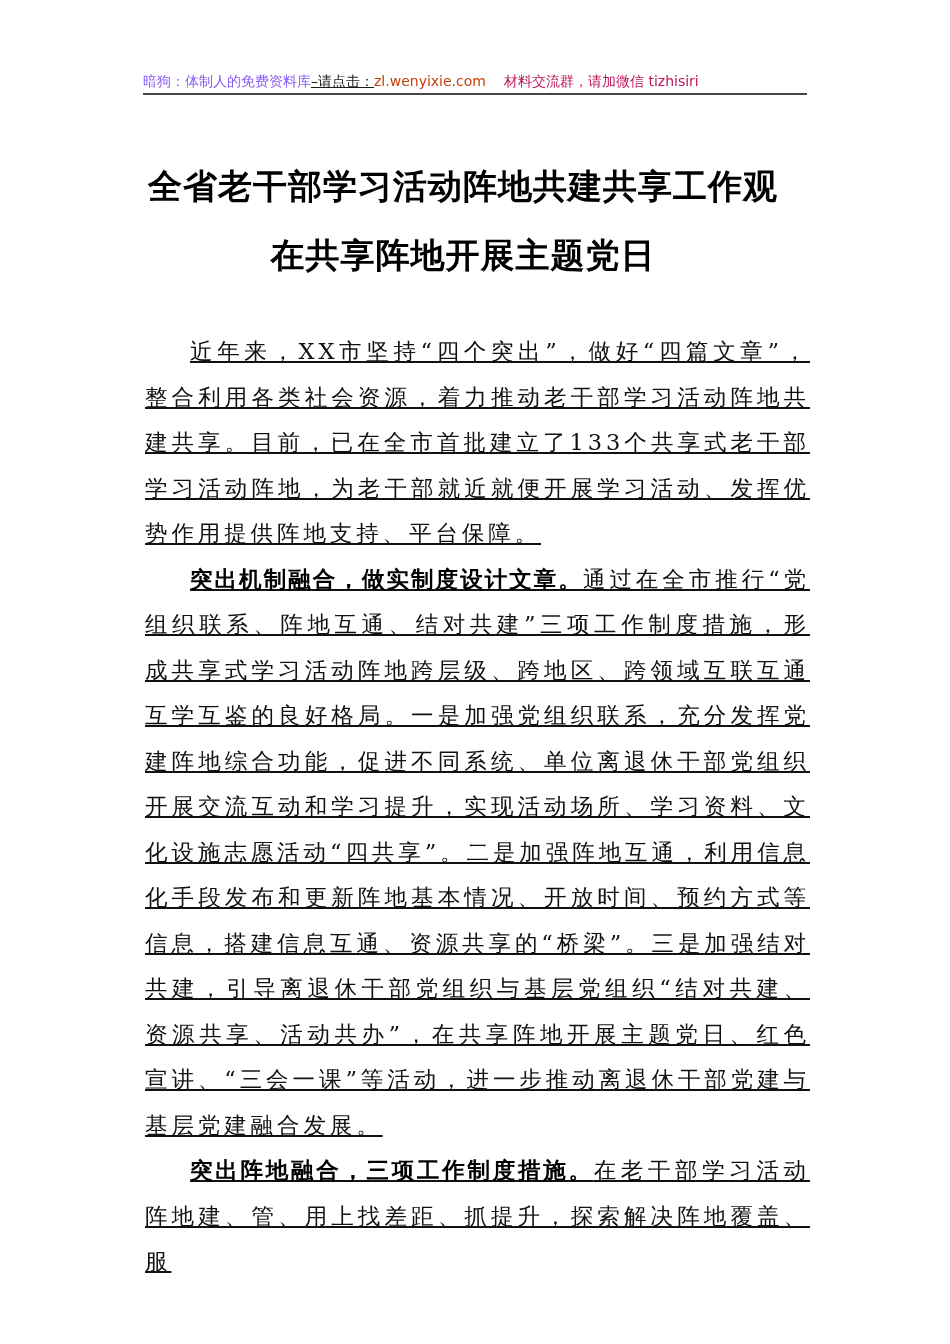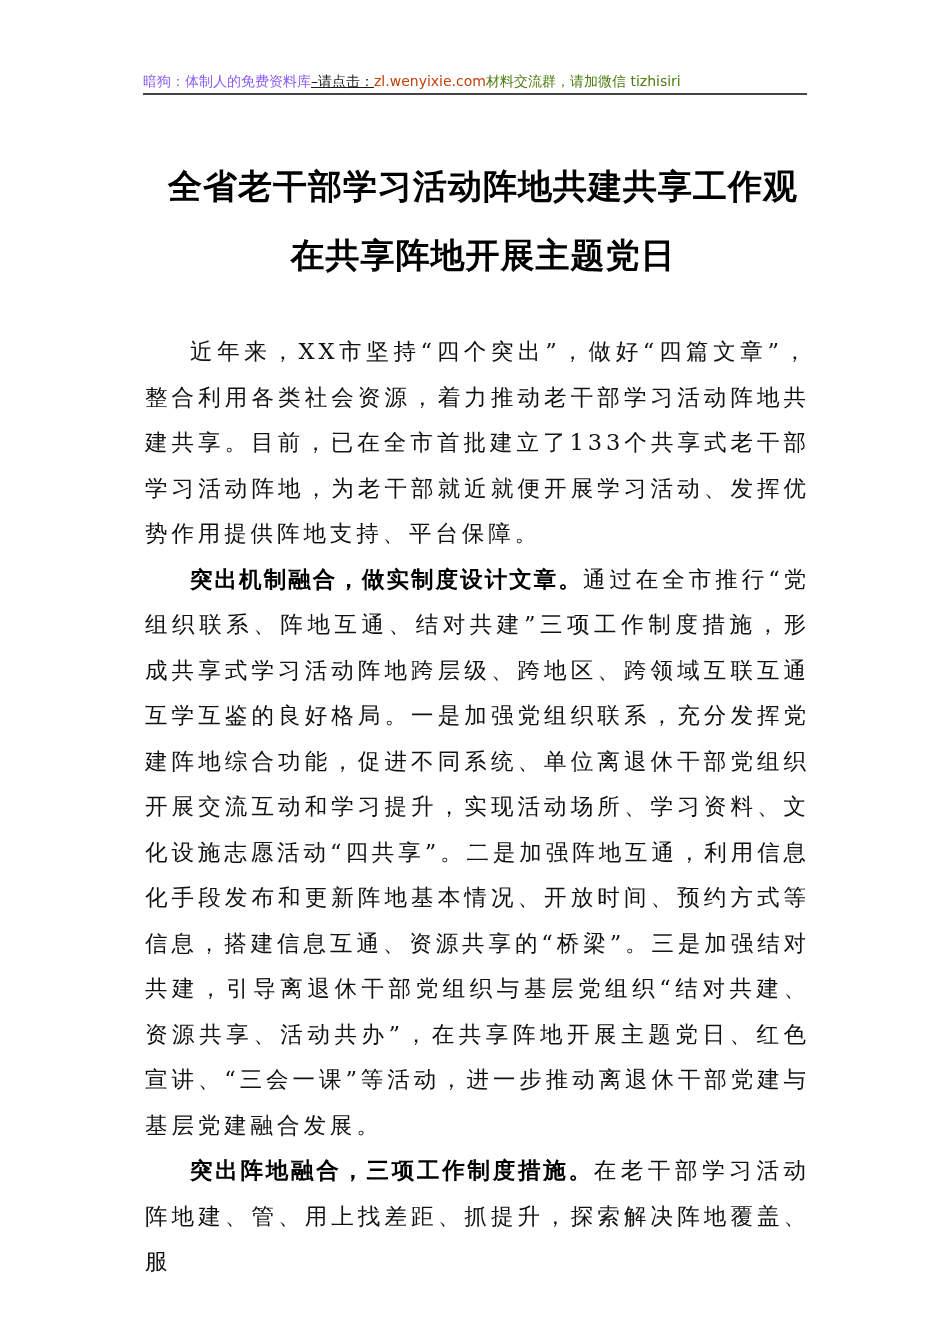--- a/index.html
+++ b/index.html
@@ -24,32 +24,32 @@
       font-family: "DejaVu Sans", "Liberation Sans", sans-serif;
       font-size: 14px;
       line-height: 22px;
       white-space: nowrap;
       display: flex;
       align-items: baseline;
     }
     .header .brand { color: #8b5cf6; }
     .header .prompt { color: #1a1a1a; text-decoration: underline; }
     .header .link { color: #c2410c; text-decoration: none; }
-    .header .group { color: #4d7c0f; }
+    .header .group { color: #be185d; margin-left: 18px; }
     .header-rule {
       position: absolute;
       left: 143px;
       top: 93px;
       width: 664px;
       height: 2px;
       background: #444444;
     }
     .title {
       position: absolute;
-      left: 148px;
+      left: 128px;
       width: 670px;
       text-align: center;
       font-family: "DejaVu Serif", "Liberation Serif", serif;
       font-weight: bold;
       font-size: 34px;
       letter-spacing: 1px;
       line-height: 40px;
     }
     .title.l1 { top: 166px; }
     .title.l2 { top: 235px; }
@@ -61,20 +61,21 @@
       font-family: "DejaVu Serif", "Liberation Serif", serif;
       font-size: 22.5px;
       line-height: 45.5px;
       letter-spacing: 3.9px;
       color: #111111;
     }
     .para {
       margin: 0;
       text-indent: 2em;
       text-align: justify;
+      text-decoration: underline;
     }
     .para .lead {
       font-family: "DejaVu Sans", "Liberation Sans", sans-serif;
       font-weight: bold;
       color: #000000;
       letter-spacing: 2px;
     }
   </style>
 </head>
 <body>

